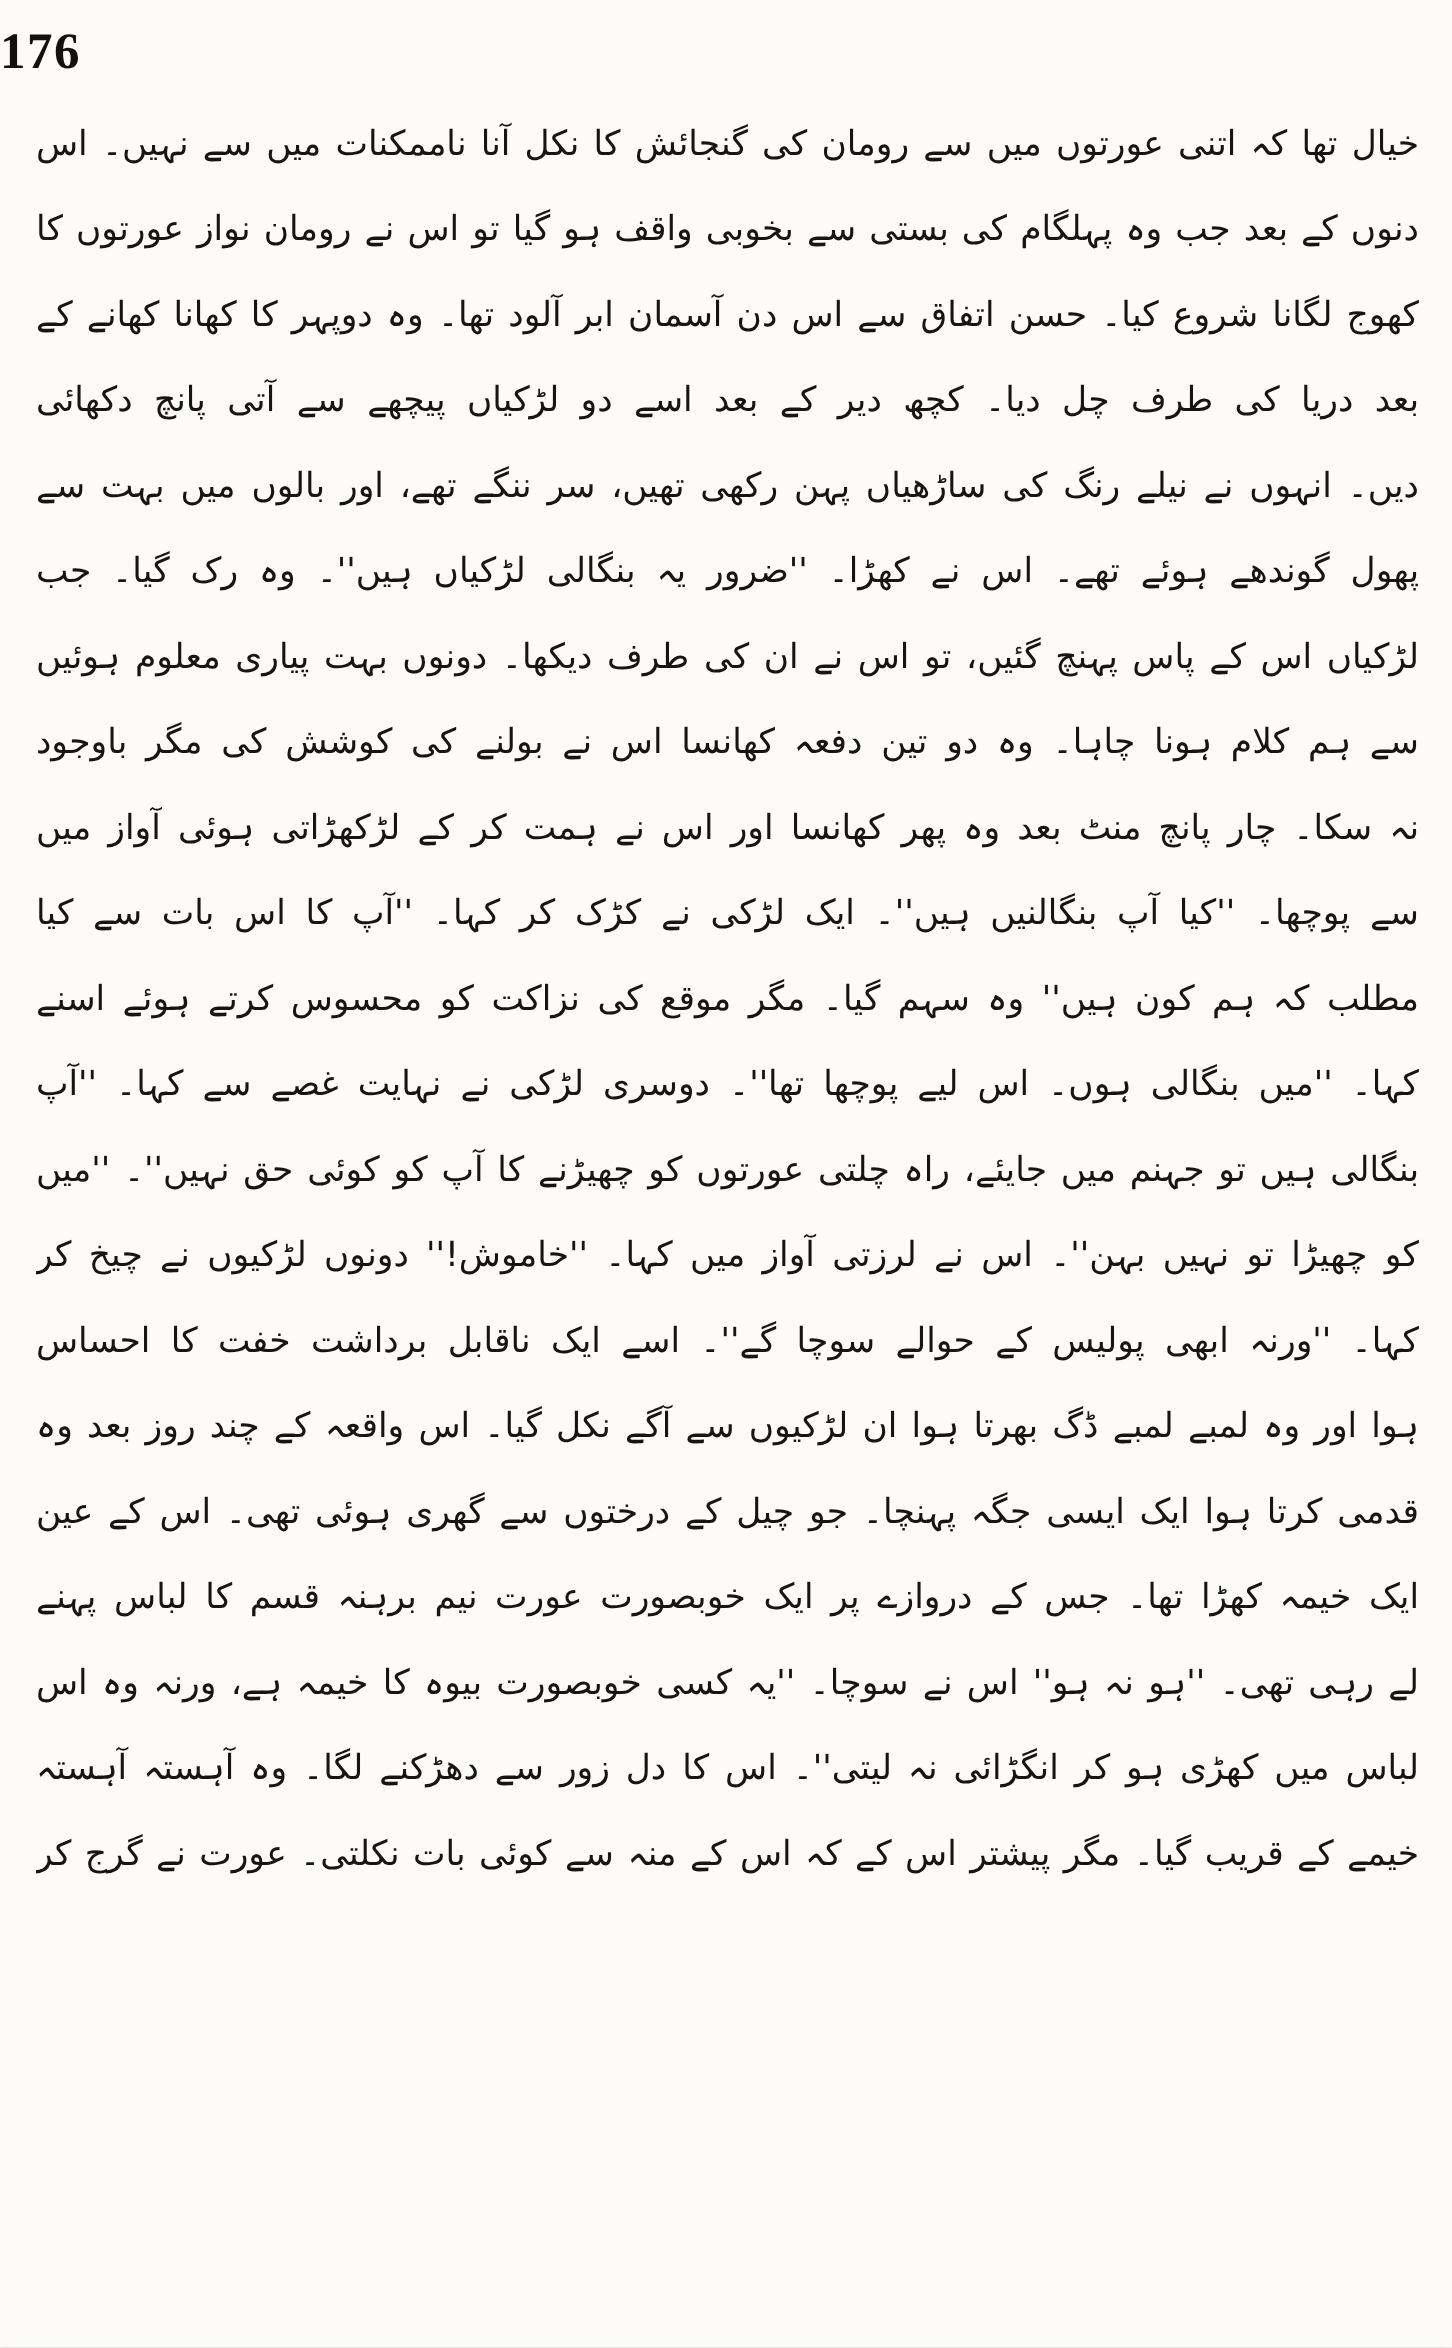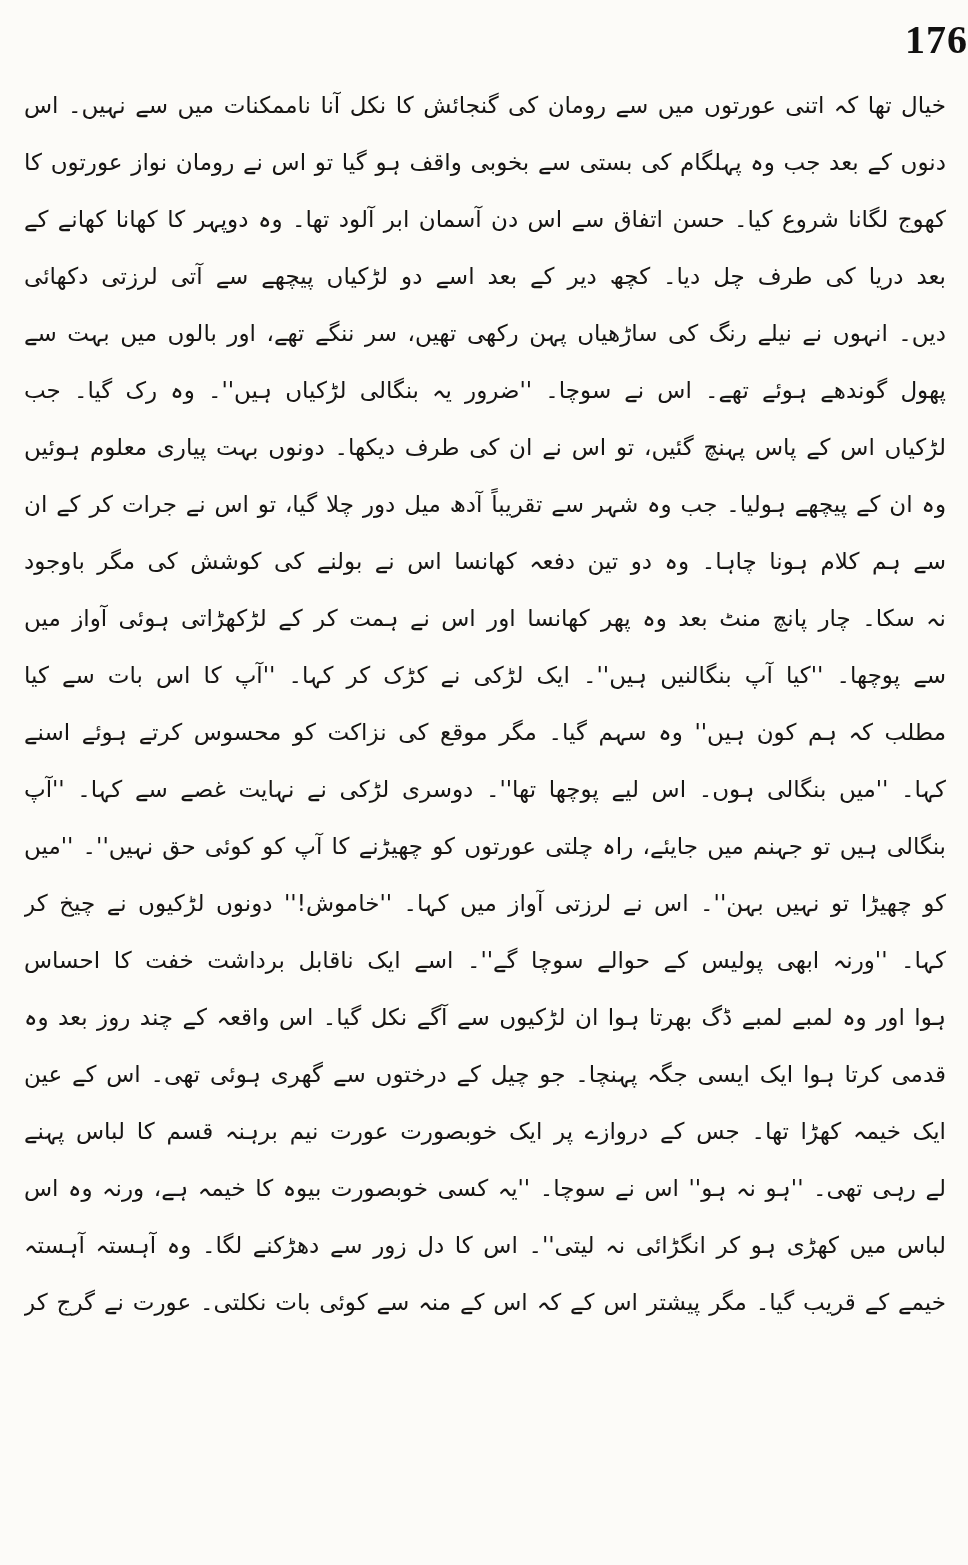--- a/index.html
+++ b/index.html
@@ -12,24 +12,24 @@
     width: 968px;
     height: 1565px;
     margin: 0 auto;
     background: #fcfbf8;
     color: #151412;
     overflow: hidden;
     box-shadow: 0 0 6px rgba(0,0,0,0.25);
   }
   .page-number {
     margin-top: 16px;
-    text-align: right;
+    text-align: left;
     font-family: "Liberation Serif", serif;
     font-weight: bold;
-    font-size: 40px;
+    font-size: 34px;
     letter-spacing: 1px;
     color: #121110;
   }
   .text-block {
     direction: rtl;
     unicode-bidi: embed;
     margin: 14px 22px 0 24px;
   }
   .line {
     font-family: "DejaVu Sans", sans-serif;
@@ -47,25 +47,24 @@
 </style>
 </head>
 <body>
 
 <div class="page">
   <div class="page-number">176</div>
   <div class="text-block">
     <div class="line">خیال تھا کہ اتنی عورتوں میں سے رومان کی گنجائش کا نکل آنا ناممکنات میں سے نہیں۔ اس دن</div>
     <div class="line">دنوں کے بعد جب وہ پہلگام کی بستی سے بخوبی واقف ہو گیا تو اس نے رومان نواز عورتوں کا</div>
     <div class="line">کھوج لگانا شروع کیا۔ حسن اتفاق سے اس دن آسمان ابر آلود تھا۔ وہ دوپہر کا کھانا کھانے کے</div>
-    <div class="line">بعد دریا کی طرف چل دیا۔ کچھ دیر کے بعد اسے دو لڑکیاں پیچھے سے آتی لرزتی دکھائی</div>
+    <div class="line">بعد دریا کی طرف چل دیا۔ کچھ دیر کے بعد اسے دو لڑکیاں پیچھے سے آتی پانچ دکھائی</div>
     <div class="line">دیں۔ انہوں نے نیلے رنگ کی ساڑھیاں پہن رکھی تھیں، سر ننگے تھے، اور بالوں میں بہت سے</div>
-    <div class="line">پھول گوندھے ہوئے تھے۔ اس نے سوچا۔ ''ضرور یہ بنگالی لڑکیاں ہیں''۔ وہ رک گیا۔ جب</div>
+    <div class="line">پھول گوندھے ہوئے تھے۔ اس نے کھڑا۔ ''ضرور یہ بنگالی لڑکیاں ہیں''۔ وہ رک گیا۔ جب</div>
     <div class="line">لڑکیاں اس کے پاس پہنچ گئیں، تو اس نے ان کی طرف دیکھا۔ دونوں بہت پیاری معلوم ہوئیں</div>
-    <div class="line">وہ ان کے پیچھے ہولیا۔ جب وہ شہر سے تقریباً آدھ میل دور چلا گیا، تو اس نے جرات کر کے ان</div>
     <div class="line">سے ہم کلام ہونا چاہا۔ وہ دو تین دفعہ کھانسا اس نے بولنے کی کوشش کی مگر باوجود کوشش کے وہ بول</div>
     <div class="line">نہ سکا۔ چار پانچ منٹ بعد وہ پھر کھانسا اور اس نے ہمت کر کے لڑکھڑاتی ہوئی آواز میں لڑکیوں</div>
     <div class="line">سے پوچھا۔ ''کیا آپ بنگالنیں ہیں''۔ ایک لڑکی نے کڑک کر کہا۔ ''آپ کا اس بات سے کیا</div>
     <div class="line">مطلب کہ ہم کون ہیں'' وہ سہم گیا۔ مگر موقع کی نزاکت کو محسوس کرتے ہوئے اسنے جھوٹ موٹ</div>
     <div class="line">کہا۔ ''میں بنگالی ہوں۔ اس لیے پوچھا تھا''۔ دوسری لڑکی نے نہایت غصے سے کہا۔ ''آپ</div>
     <div class="line">بنگالی ہیں تو جہنم میں جایئے، راہ چلتی عورتوں کو چھیڑنے کا آپ کو کوئی حق نہیں''۔ ''میں نے آپ</div>
     <div class="line">کو چھیڑا تو نہیں بہن''۔ اس نے لرزتی آواز میں کہا۔ ''خاموش!'' دونوں لڑکیوں نے چیخ کر</div>
     <div class="line">کہا۔ ''ورنہ ابھی پولیس کے حوالے سوچا گے''۔ اسے ایک ناقابل برداشت خفت کا احساس</div>
     <div class="line">ہوا اور وہ لمبے لمبے ڈگ بھرتا ہوا ان لڑکیوں سے آگے نکل گیا۔ اس واقعہ کے چند روز بعد وہ چہل</div>
     <div class="line">قدمی کرتا ہوا ایک ایسی جگہ پہنچا۔ جو چیل کے درختوں سے گھری ہوئی تھی۔ اس کے عین درمیان</div>

